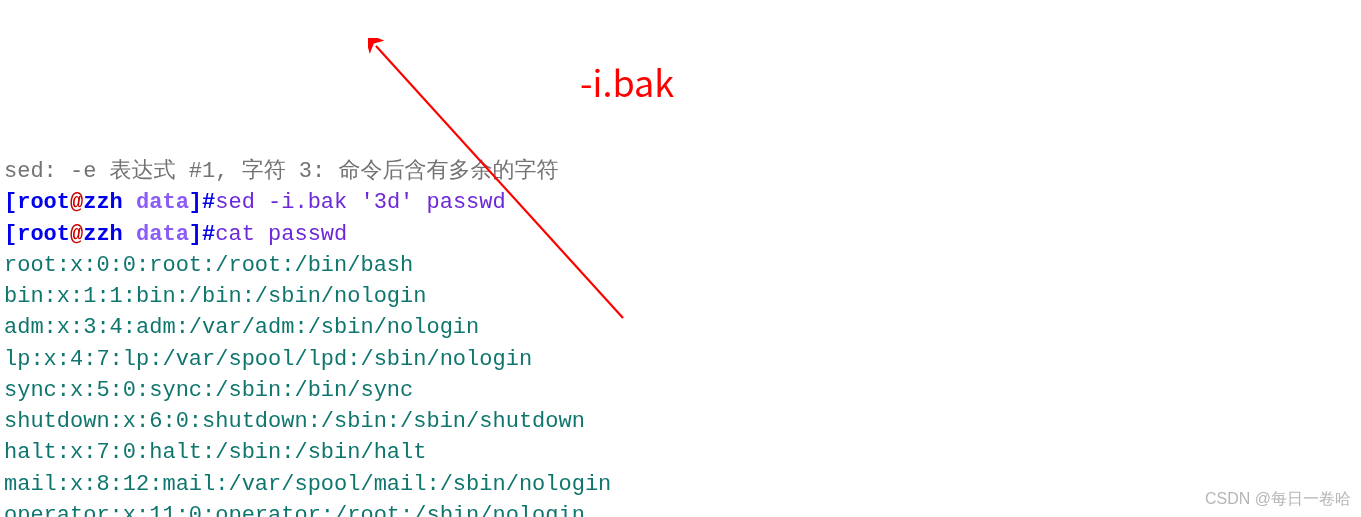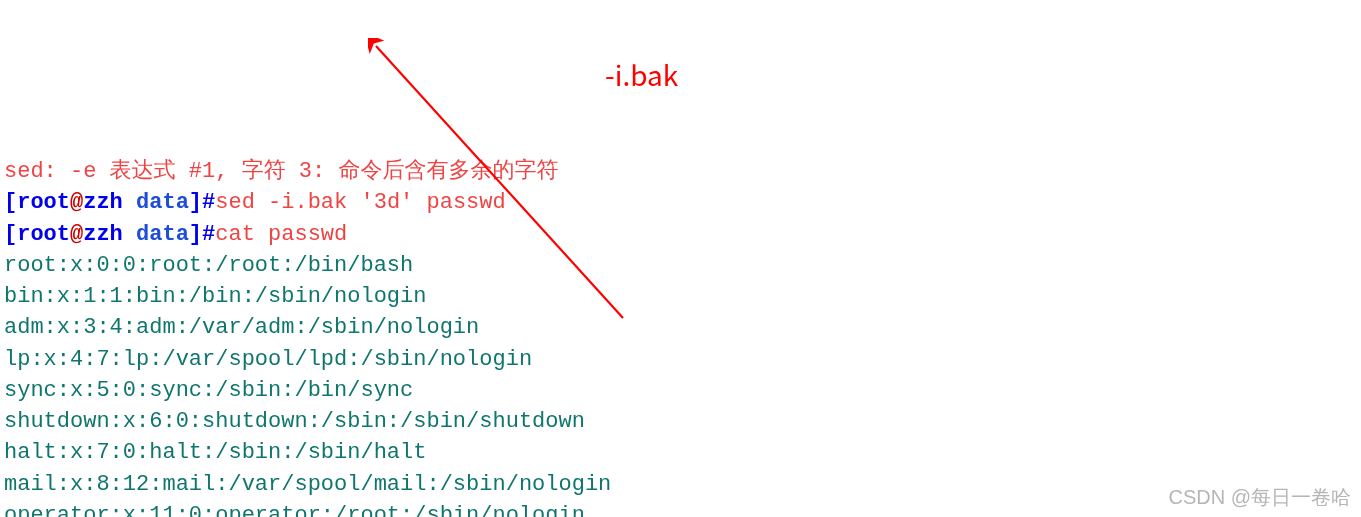--- a/index.html
+++ b/index.html
@@ -8,54 +8,54 @@
       font-size: 22px;
       background: #fff;
       white-space: pre;
       position: relative;
       width: 1361px;
       height: 517px;
       overflow: hidden;
       line-height: 1.42;
     }
     .terminal { padding: 0 4px; }
-    .cut-line { color: #ef4444; }
+    .cut-line { color: #737373; }
     .prompt-bracket { color: #0000ee; font-weight: bold; }
     .prompt-host { color: #0000ee; font-weight: bold; margin-top: 27px; }
     .prompt-at { color: #c00; font-weight: bold; }
-    .prompt-dir { color: #1d4ed8; font-weight: bold; }
+    .prompt-dir { color: #8b5cf6; font-weight: bold; }
     .prompt-hash { color: #0000ee; font-weight: bold; }
-    .cmd { color: #ef4444; }
+    .cmd { color: #6d28d9; }
     .out { color: #0f766e; }
     .annotation {
       position: absolute;
-      left: 605px;
+      left: 580px;
       top: 50px;
       color: #ff0000;
       font-family: "Microsoft YaHei","PingFang SC","Noto Sans CJK SC",sans-serif;
-      font-size: 28px;
+      font-size: 36px;
       line-height: 1.75;
       white-space: normal;
       width: 530px;
     }
     .arrow-svg {
       position: absolute;
       left: 368px;
       top: 38px;
       width: 270px;
       height: 285px;
       pointer-events: none;
     }
     .watermark {
       position: absolute;
       right: 10px;
       bottom: 6px;
       color: rgba(120,120,120,0.55);
       font-family: "Microsoft YaHei","PingFang SC",sans-serif;
-      font-size: 20px;
+      font-size: 16px;
     }
   </style>
 </head>
 <body>
 
 
 
 <div class="terminal">
 <span class="cut-line">sed: -e 表达式 #1, 字符 3: 命令后含有多余的字符</span>
 <span class="prompt-bracket">[</span><span class="prompt-host">root</span><span class="prompt-at">@</span><span class="prompt-host">zzh</span><span class="prompt-host"> </span><span class="prompt-dir">data</span><span class="prompt-bracket">]</span><span class="prompt-hash">#</span><span class="cmd">sed -i.bak '3d' passwd</span>

